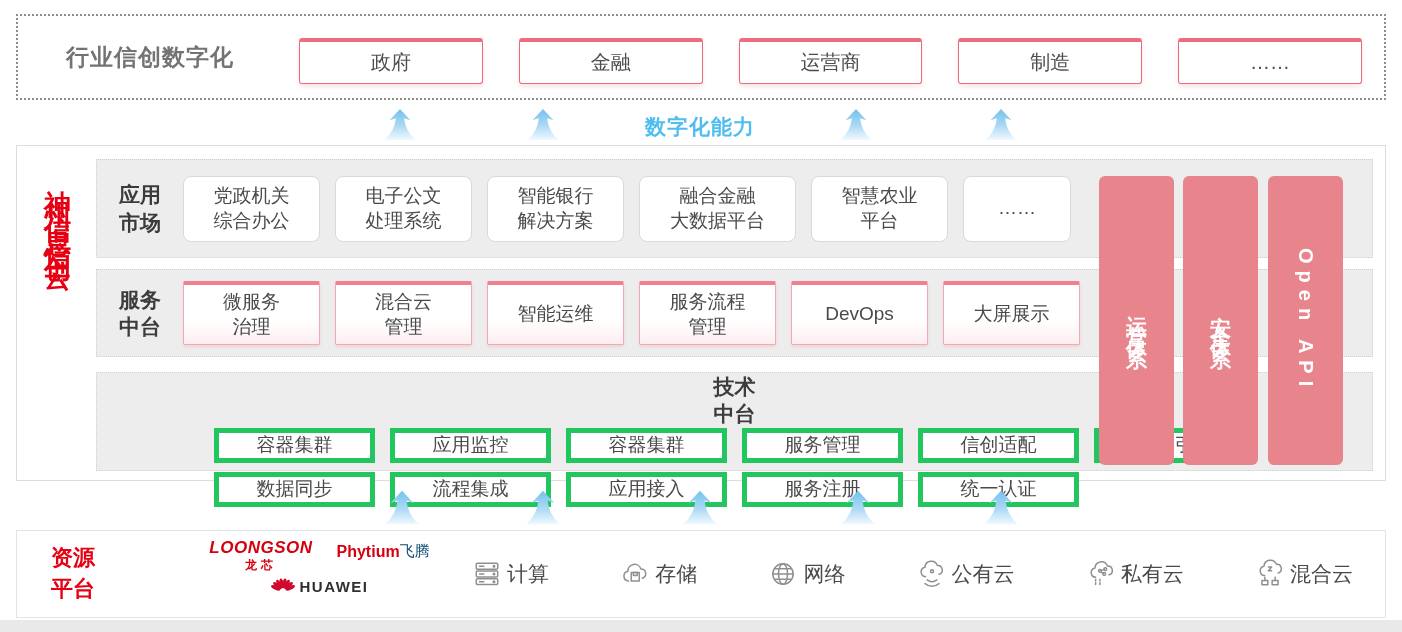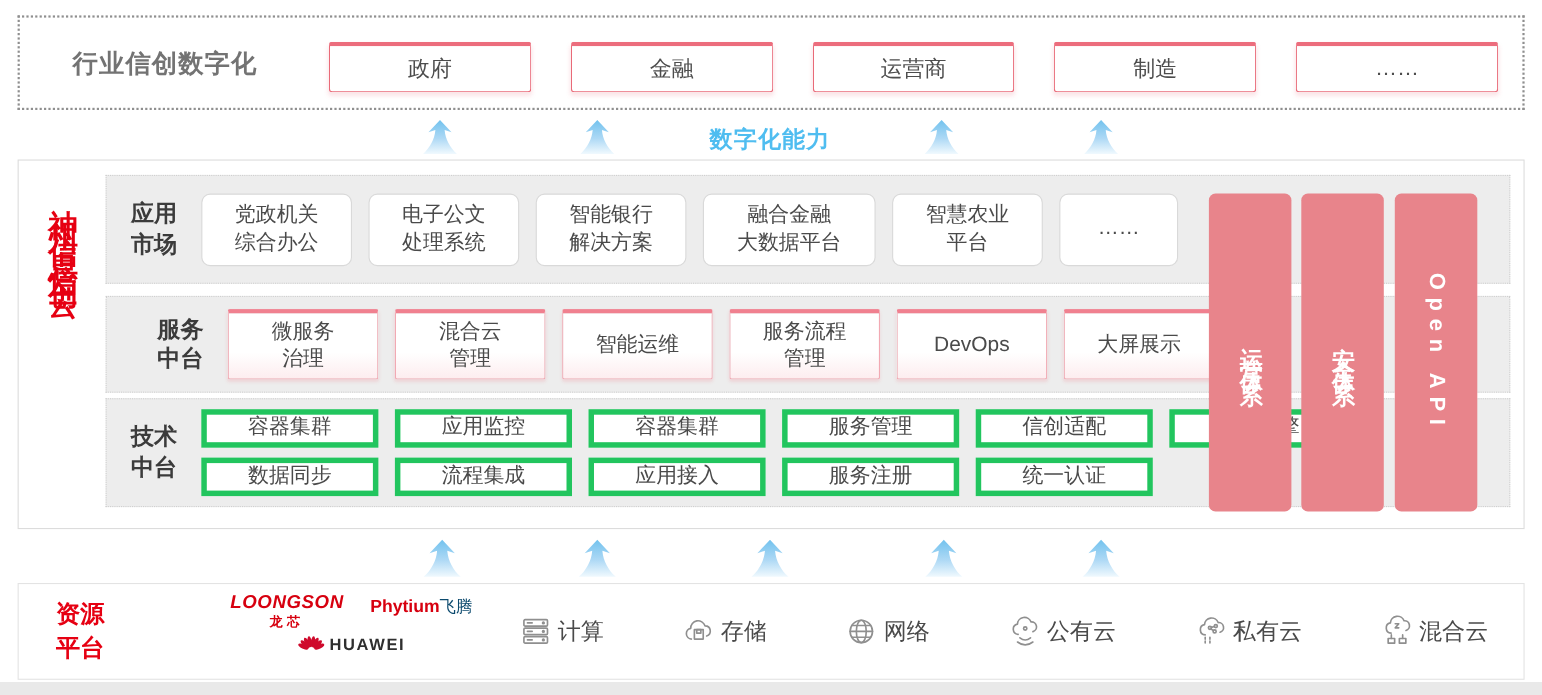--- a/index.html
+++ b/index.html
@@ -27,22 +27,22 @@
   
   .main-box { position:absolute; left:16px; top:145px; width:1370px; height:336px;
     border:1px solid #dcdcdc; background:#fff; }
   .vertical-title { position:absolute; left:24px; top:22px; height:300px;
     writing-mode:vertical-rl; text-orientation:upright;
     font-size:27px; font-weight:bold; color:#e60012; letter-spacing:13px; line-height:1.2; }
 
   .p-row { position:absolute; left:79px; width:1277px; background:#ededed;
     border:1px dotted #cfcfcf; display:flex; align-items:center; }
   .row-app  { top:13px;  height:99px; }
-  .row-srv  { top:123px; height:88px;padding-left:24px; }
-  .row-tech { top:216px; height:99px; }
+  .row-srv  { top:123px; height:88px; }
+  .row-tech { top:226px; height:99px;flex-direction:column; }
   .row-label { width:86px; text-align:center; font-size:21px; font-weight:bold; color:#3b3b3b;
     white-space:pre-line; line-height:1.3; flex:none; }
   .boxes-line { display:flex; gap:15px; }
   .tech-grid { display:flex; flex-direction:column; gap:9px; }
 
   .box { display:flex; align-items:center; justify-content:center; text-align:center;
     white-space:pre-line; line-height:1.3; font-size:19px; color:#4a4a4a; flex:none; }
   .app-box { width:137px; height:66px; background:#fff; border:1px solid #d9d9d9; border-radius:8px; }
   .app-box.wide { width:157px; } .app-box.narrow { width:108px; }
   .srv-box { width:137px; height:64px; border:1px solid #f2a9b3; border-top:4px solid #f0808f;

